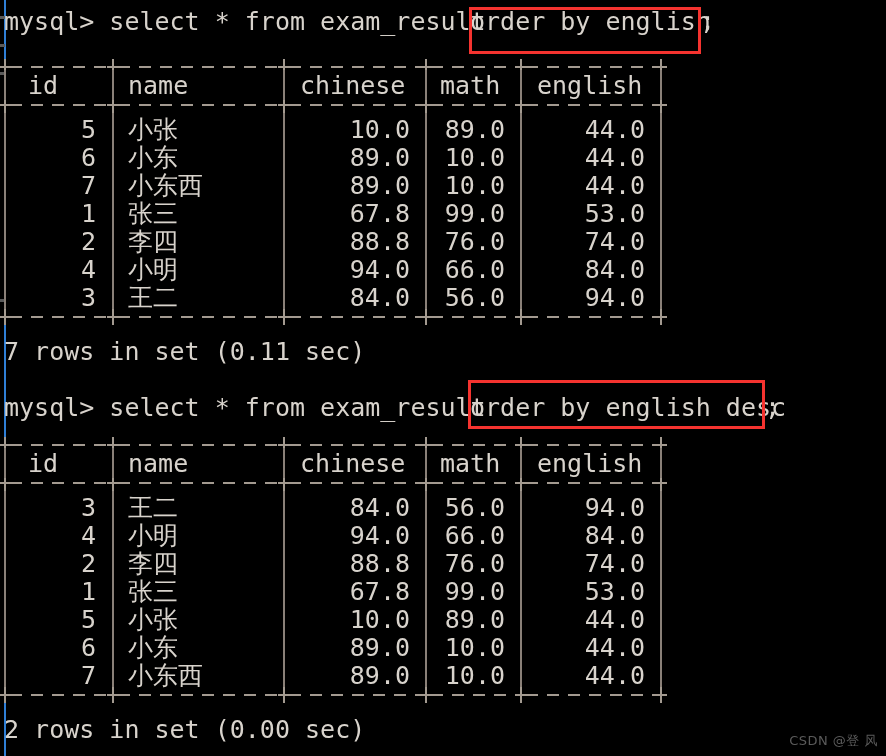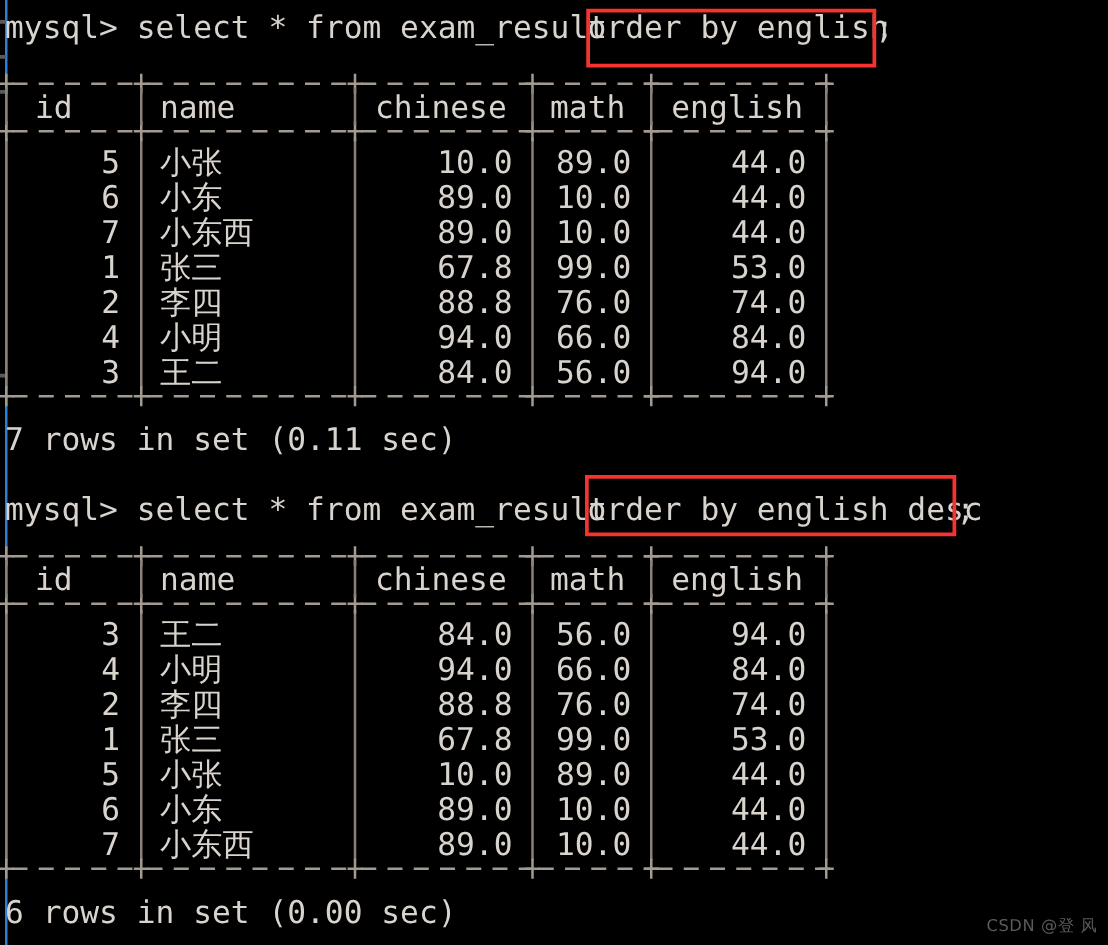--- a/index.html
+++ b/index.html
@@ -193,21 +193,21 @@
     </div>
     <div style="position: absolute; left: 0px; top: 0px; width: 886px; height: 0px;">
       <div class="cell" style="position: absolute; white-space: pre; font-size: 25px; line-height: 28px; color: rgb(216, 211, 204); font-family: &quot;DejaVu Sans Mono&quot;, &quot;Liberation Mono&quot;, monospace; top: 662px; left: 0px; width: 96px; text-align: right;">7</div>
       <div class="cell" style="position: absolute; white-space: pre; font-size: 25px; line-height: 28px; color: rgb(216, 211, 204); font-family: &quot;DejaVu Sans Mono&quot;, &quot;Liberation Mono&quot;, monospace; top: 662px; left: 128px;">小东西</div>
       <div class="cell" style="position: absolute; white-space: pre; font-size: 25px; line-height: 28px; color: rgb(216, 211, 204); font-family: &quot;DejaVu Sans Mono&quot;, &quot;Liberation Mono&quot;, monospace; top: 662px; left: 0px; width: 410px; text-align: right;">89.0</div>
       <div class="cell" style="position: absolute; white-space: pre; font-size: 25px; line-height: 28px; color: rgb(216, 211, 204); font-family: &quot;DejaVu Sans Mono&quot;, &quot;Liberation Mono&quot;, monospace; top: 662px; left: 0px; width: 505px; text-align: right;">10.0</div>
       <div class="cell" style="position: absolute; white-space: pre; font-size: 25px; line-height: 28px; color: rgb(216, 211, 204); font-family: &quot;DejaVu Sans Mono&quot;, &quot;Liberation Mono&quot;, monospace; top: 662px; left: 0px; width: 645px; text-align: right;">44.0</div>
     </div>
   </div>
 
-<div class="line" style="top:716px;">6 rows in set (0.00 sec)</div>
+<div class="line" style="top:716px;">2 rows in set (0.00 sec)</div>
 
 <div class="hl-box" style="left:468px; top:380px; width:297px; height:49px;"></div>
 
 <div id="watermark">CSDN @登 风</div>
 
 <div style="position: absolute; left: 0px; top: 0px;">
     <div style="position: absolute; left: 10px; top: 66px; width: 12px; height: 2px; background: rgb(163, 154, 144);"></div>
     <div style="position: absolute; left: 31px; top: 66px; width: 12px; height: 2px; background: rgb(163, 154, 144);"></div>
     <div style="position: absolute; left: 52px; top: 66px; width: 12px; height: 2px; background: rgb(163, 154, 144);"></div>
     <div style="position: absolute; left: 73px; top: 66px; width: 12px; height: 2px; background: rgb(163, 154, 144);"></div>

